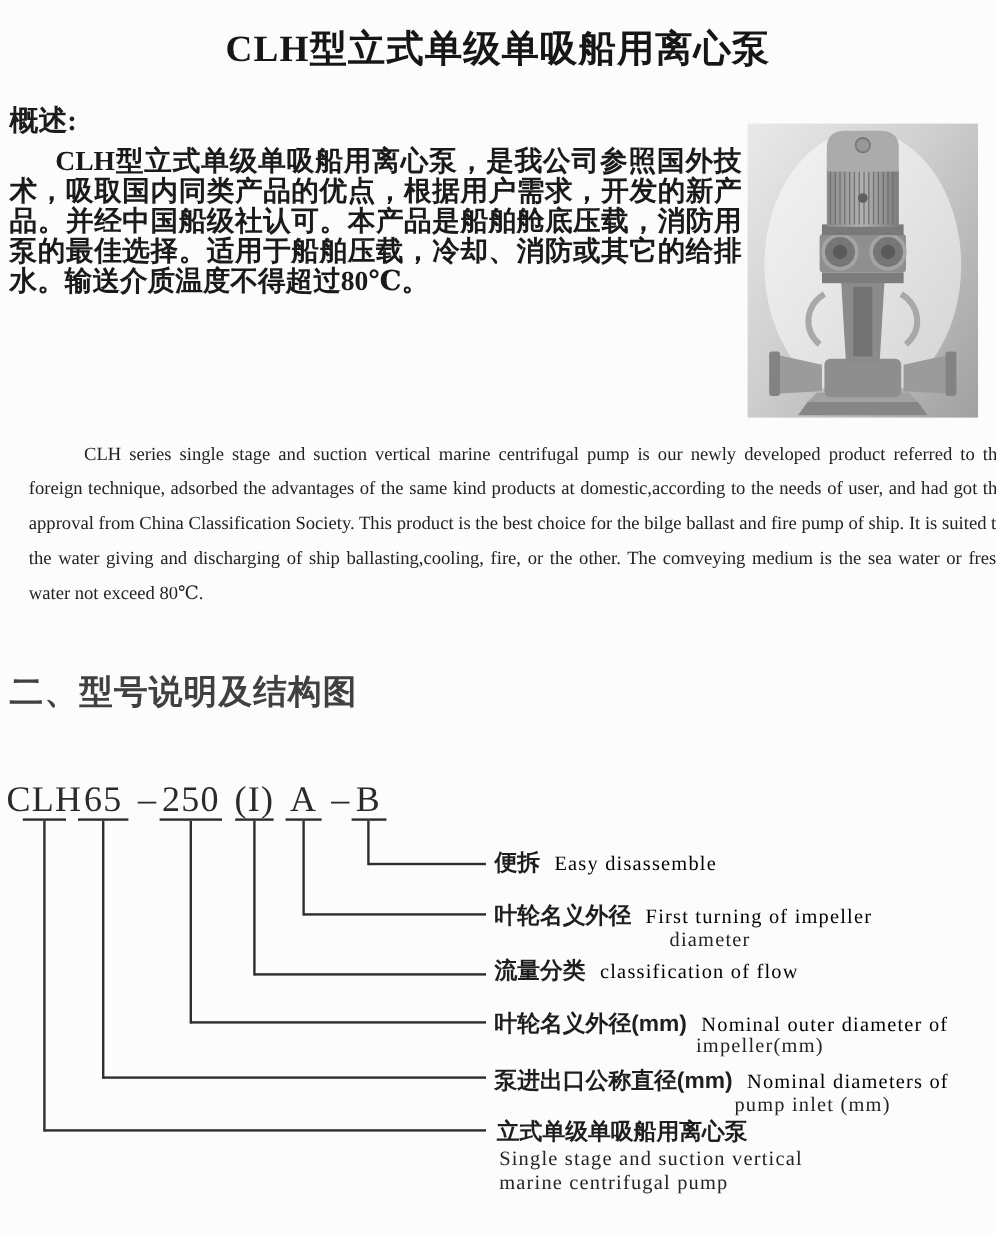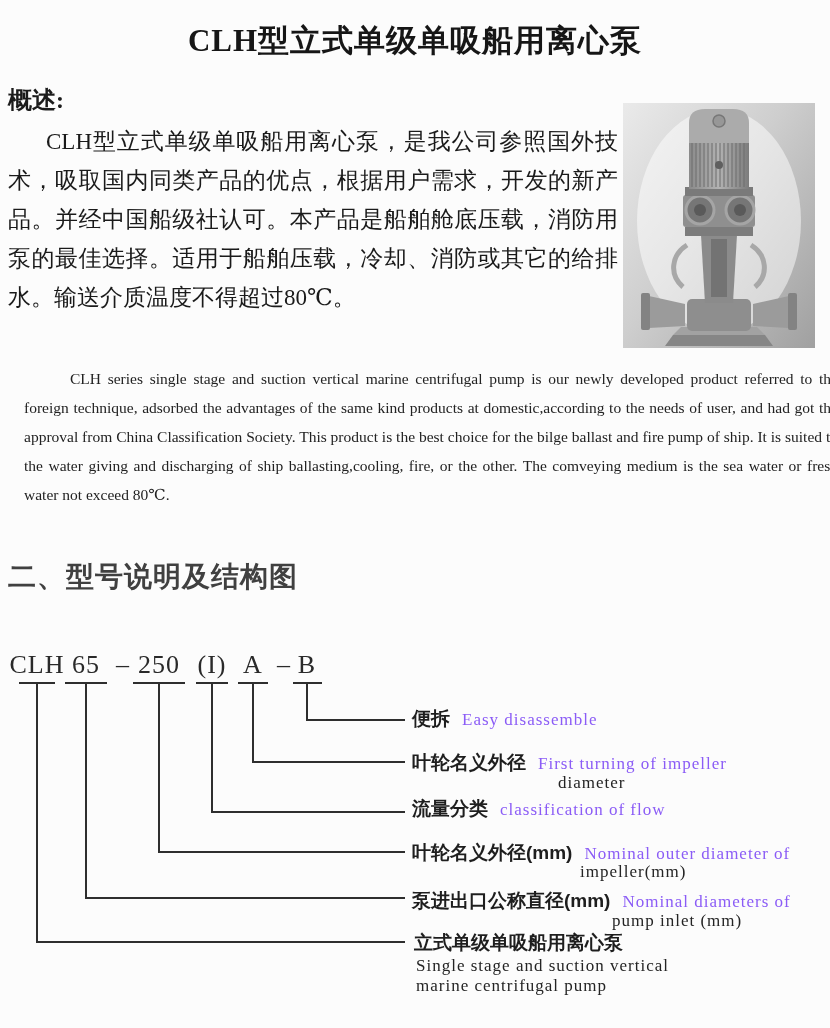--- a/index.html
+++ b/index.html
@@ -20,21 +20,21 @@
     font-size: 31px; font-weight: bold; letter-spacing: 1px;
     color: #161616;
   }
   .overview-heading {
     position: absolute; top: 84px; left: 8px;
     font-size: 24px; font-weight: bold;
   }
   .cn-para {
     position: absolute; top: 122px; left: 8px; width: 610px;
     margin: 0;
-    font-size: 23px; font-weight: 400; line-height: 39px;
+    font-size: 23px; font-weight: 700; line-height: 25px;
     text-indent: 38px; text-align: justify;
     color: #1a1a1a;
   }
   .photo {
     position: absolute; top: 103px; left: 623px;
     width: 192px; height: 245px;
     background: linear-gradient(125deg, #eaeaea 0%, #cecece 45%, #a0a0a0 100%);
   }
   .en-para {
     position: absolute; top: 364px; left: 24px; width: 814px;
@@ -49,33 +49,33 @@
     font-size: 28px; font-weight: bold; letter-spacing: 1px;
     color: #404040;
   }
   .sec2-en {
     position: absolute; top: 606px; left: 28px;
     font-size: 21px; letter-spacing: 0.5px; color: #2b2b2b;
   }
   .code-part {
     position: absolute; top: 650px;
     transform: translateX(-50%);
-    font-size: 26px; letter-spacing: 1px; color: #2a2a2a;
+    font-size: 30px; letter-spacing: 1px; color: #2a2a2a;
     white-space: nowrap;
   }
   .u { position: absolute; height: 2px; background: #2e2e2e; top: 682px; }
   .vl { position: absolute; width: 2px; background: #2e2e2e; top: 684px; }
   .hl { position: absolute; height: 2px; background: #2e2e2e; }
   .lbl { position: absolute; left: 412px; white-space: nowrap; }
   .lcn {
     font-family: "Liberation Sans", "DejaVu Sans", sans-serif;
     font-weight: bold; font-size: 19px; color: #1e1e1e;
     margin-right: 12px;
   }
-  .len { font-size: 17px; letter-spacing: 1px; color: #8b5cf6; }
+  .len { font-size: 17px; letter-spacing: 1px; color: #000000; }
   .len2 {
     position: absolute; white-space: nowrap;
     font-size: 17px; letter-spacing: 1px; color: #242424;
   }
 </style>
 </head>
 <body>
 
 <div class="page">
 

